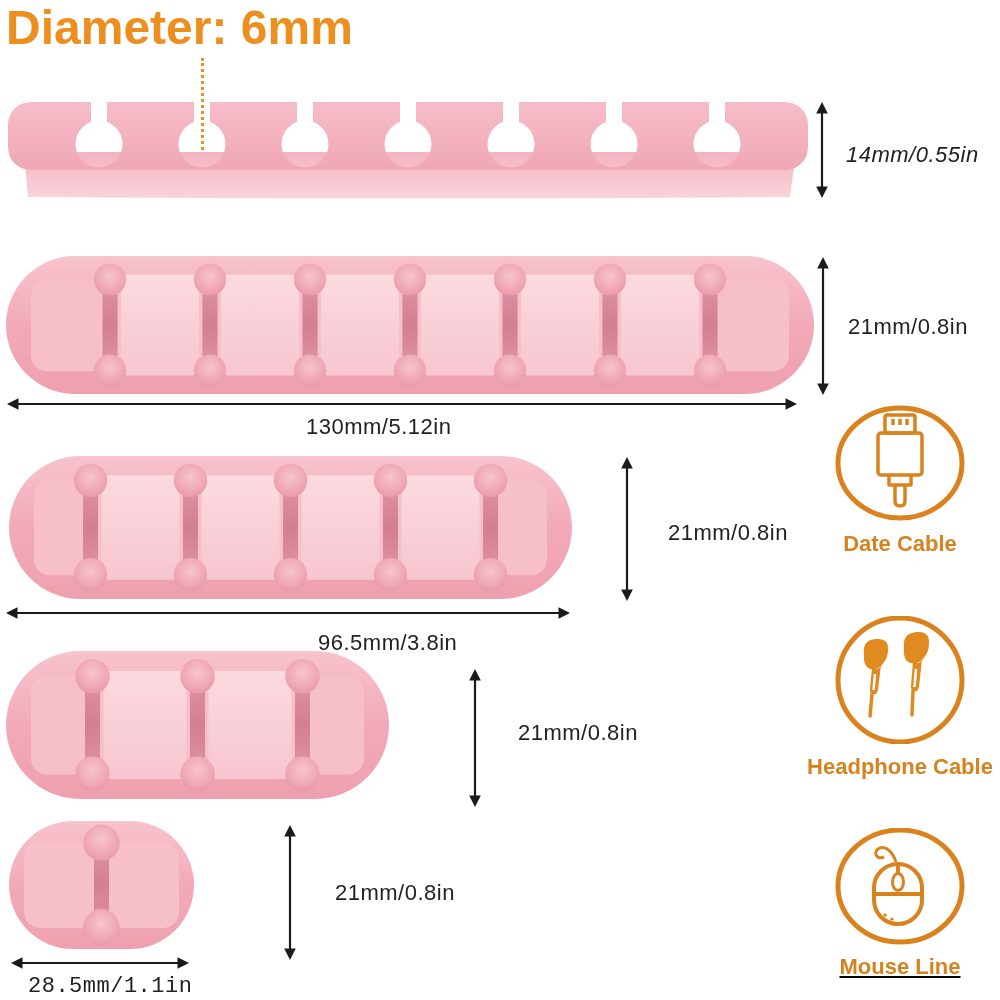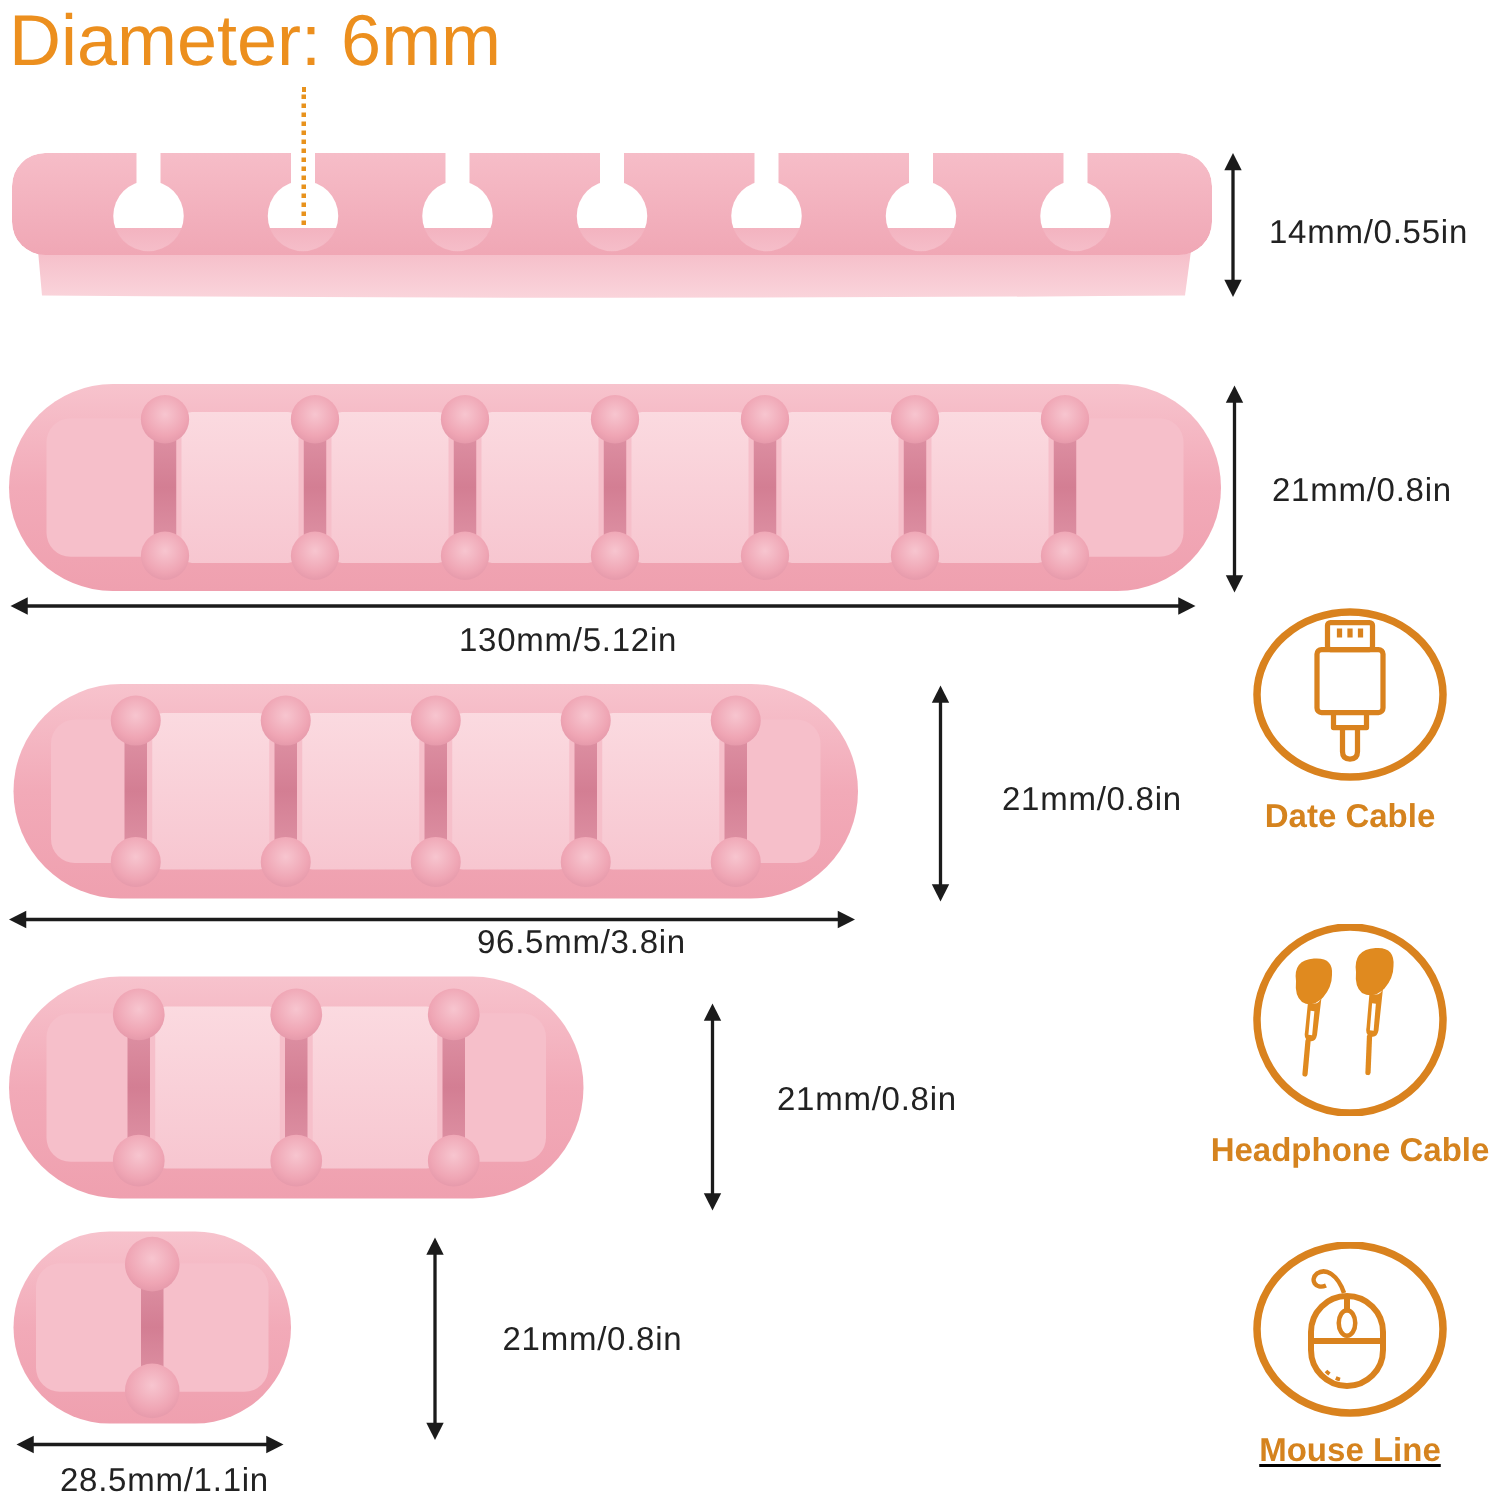--- a/index.html
+++ b/index.html
@@ -2,21 +2,21 @@
 <html><head>
 <meta charset="utf-8">
 <style>
   html,body{margin:0;padding:0;background:#fff;}
   #stage{
     position:relative;width:1000px;height:1000px;background:#ffffff;overflow:hidden;
     font-family:"Liberation Sans", sans-serif;
   }
   .abs{position:absolute;}
   #heading{
-    left:6px;top:0px;font-size:48px;font-weight:normal;letter-spacing:0px;
+    left:6px;top:0px;font-size:48px;font-weight:bold;letter-spacing:0px;
     color:#EC8F1E;white-space:nowrap;
   }
   #leader{
     left:201px;top:58px;height:92px;width:0;border-left:3px dotted #E8921C;
   }
   .dim-label{
     color:#222;font-size:22px;white-space:nowrap;letter-spacing:0.5px;
   }
   .legend-block{width:200px;text-align:center;}
   .legend-label{
@@ -61,21 +61,21 @@
         </mask>
   </defs>
   <path d="M16,50 L788,50 L782,95 Q400,98 20,95 Z" fill="url(#clipAf)"></path>
   <rect x="0" y="0" width="800" height="68" rx="22" fill="url(#clipAt)" mask="url(#clipAm)"></rect>
     </svg>
   <svg class="abs v-arrow" style="left:812px;top:101px;" width="20" height="98">
       <line x1="10" y1="11" x2="10" y2="87" stroke="#1b1b1b" stroke-width="2.2"></line>
   <polygon points="10,1 4.2,12.5 15.8,12.5" fill="#1b1b1b"></polygon>
   <polygon points="10,97 4.2,85.5 15.8,85.5" fill="#1b1b1b"></polygon>
     </svg>
-  <span class="abs dim-label" style="left:846px;top:142px;">14mm/0.55in</span>
+  <span class="abs dim-label" style="left:846px;top:142px;font-style:italic;">14mm/0.55in</span>
 
   <svg id="clipB" class="abs" style="left:5px;top:255px;" width="810" height="140">
       <defs>
     <linearGradient id="clipBb" x1="0" y1="0" x2="0" y2="1">
       <stop offset="0" stop-color="#F7C3CD"></stop>
           <stop offset="0.5" stop-color="#F2AAB8"></stop>
           <stop offset="1" stop-color="#EFA0AF"></stop>
         </linearGradient>
     <linearGradient id="clipBq" x1="0" y1="0" x2="0" y2="1">
       <stop offset="0" stop-color="#FBDAE0"></stop>
@@ -183,21 +183,21 @@
       <line x1="10" y1="11" x2="10" y2="135" stroke="#1b1b1b" stroke-width="2.2"></line>
   <polygon points="10,1 4.2,12.5 15.8,12.5" fill="#1b1b1b"></polygon>
   <polygon points="10,145 4.2,133.5 15.8,133.5" fill="#1b1b1b"></polygon>
     </svg>
   <span class="abs dim-label" style="left:668px;top:520px;">21mm/0.8in</span>
   <svg class="abs h-arrow" style="left:5px;top:603px;" width="566" height="20">
       <line x1="11" y1="10" x2="555" y2="10" stroke="#1b1b1b" stroke-width="2.2"></line>
   <polygon points="1,10 12.5,4.2 12.5,15.8" fill="#1b1b1b"></polygon>
   <polygon points="565,10 553.5,4.2 553.5,15.8" fill="#1b1b1b"></polygon>
     </svg>
-  <span class="abs dim-label" style="left:318px;top:615px;">96.5mm/3.8in</span>
+  <span class="abs dim-label" style="left:318px;top:630px;">96.5mm/3.8in</span>
 
   <svg id="clipD" class="abs" style="left:5px;top:650px;" width="385" height="150">
       <defs>
     <linearGradient id="clipDb" x1="0" y1="0" x2="0" y2="1">
       <stop offset="0" stop-color="#F7C3CD"></stop>
           <stop offset="0.5" stop-color="#F2AAB8"></stop>
           <stop offset="1" stop-color="#EFA0AF"></stop>
         </linearGradient>
     <linearGradient id="clipDq" x1="0" y1="0" x2="0" y2="1">
       <stop offset="0" stop-color="#FBDAE0"></stop>
@@ -267,21 +267,21 @@
       <line x1="10" y1="11" x2="10" y2="126" stroke="#1b1b1b" stroke-width="2.2"></line>
   <polygon points="10,1 4.2,12.5 15.8,12.5" fill="#1b1b1b"></polygon>
   <polygon points="10,136 4.2,124.5 15.8,124.5" fill="#1b1b1b"></polygon>
     </svg>
   <span class="abs dim-label" style="left:335px;top:880px;">21mm/0.8in</span>
   <svg class="abs h-arrow" style="left:10px;top:953px;" width="180" height="20">
       <line x1="11" y1="10" x2="169" y2="10" stroke="#1b1b1b" stroke-width="2.2"></line>
   <polygon points="1,10 12.5,4.2 12.5,15.8" fill="#1b1b1b"></polygon>
   <polygon points="179,10 167.5,4.2 167.5,15.8" fill="#1b1b1b"></polygon>
     </svg>
-  <span class="abs dim-label" style="left:40px;top:974px;">28.5mm/1.1in</span>
+  <span class="abs dim-label" style="left:28px;top:974px;font-family:Liberation Mono, monospace;">28.5mm/1.1in</span>
 
   <div class="abs legend-block" style="left:800px;top:616px;">
     <svg width="200" height="128">
       <ellipse cx="100" cy="64" rx="62" ry="62" fill="none" stroke="#D9821E" stroke-width="5"></ellipse>
       <g transform="translate(61,22)">
         <path d="M3,16 Q1,2 15,1 Q28,0 27,12 Q27,20 21,27 Q14,34 7,30 Q2,26 3,16 Z" fill="#E08A1F"></path>
         <path d="M11,30 Q18,33 20,27 L17,52 Q16,57 12,56 Q8,55 9,50 Z" fill="#E08A1F"></path>
         <line x1="14" y1="36" x2="12.5" y2="52" stroke="#fff" stroke-width="2.5"></line>
         <path d="M11,56 L9,78" stroke="#E08A1F" stroke-width="3.5" fill="none" stroke-linecap="round"></path>
         <g transform="translate(40,-7)">

